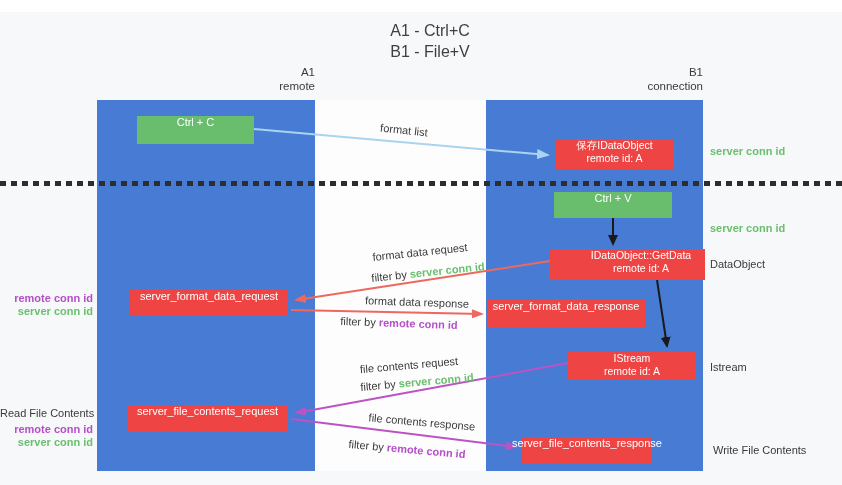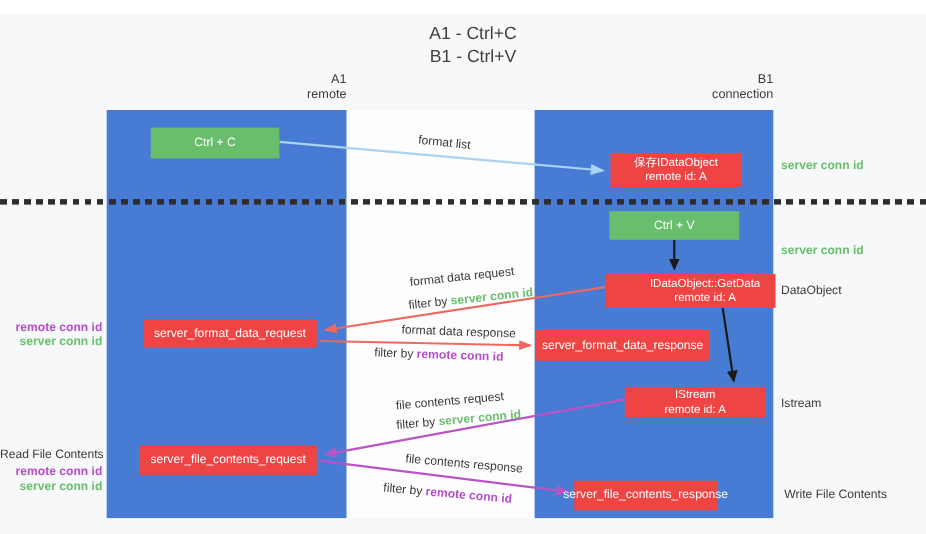--- a/index.html
+++ b/index.html
@@ -10,21 +10,21 @@
   .lifeline{position:absolute;top:88px;height:371px;background:#487cd4;}
   .lifeline.left{left:97px;width:218px;}
   .lifeline.right{left:486px;width:217px;}
   .dashed-line{position:absolute;left:0;top:169px;width:842px;height:5px;
     background:repeating-linear-gradient(90deg,#2d2d2d 0 6px,transparent 6px 11px);}
   .title{position:absolute;left:280px;top:8px;width:300px;text-align:center;
     font-size:16px;line-height:21px;color:#3f3f3f;}
   .col-header{position:absolute;top:53px;text-align:right;font-size:11.5px;line-height:14px;color:#3b3b3b;}
   .col-header.left{left:97px;width:218px;}
   .col-header.right{left:486px;width:217px;}
-  .box{position:absolute;display:flex;flex-direction:column;align-items:center;justify-content:center;
+  .box{position:absolute;display:flex;flex-direction:column;align-items:center;justify-content:flex-start;
     color:#ffffff;font-size:11px;line-height:13px;text-align:center;white-space:nowrap;z-index:4;}
   .box.green{background:#68be6d;}
   .box.orange{background:#ef4444;}
   svg.arrows{position:absolute;left:0;top:0;z-index:3;pointer-events:none;}
   .albl{position:absolute;font-size:11px;color:#3a3a3a;white-space:nowrap;z-index:5;
     transform-origin:center;}
   .green-txt{color:#6abf6e;font-weight:bold;}
   .purple-txt{color:#b44fc8;font-weight:bold;}
   .side{position:absolute;font-size:11px;white-space:nowrap;z-index:5;}
   .side.dark{color:#3a3a3a;text-align:right;}
@@ -34,21 +34,21 @@
 </head>
 <body>
 
 <div id="canvas">
 
   <div class="white-strip"></div>
   <div class="footer-strip"></div>
 
   <div class="title">
     <div>A1 - Ctrl+C</div>
-    <div>B1 - Ctrl+V</div>
+    <div>B1 - File+V</div>
   </div>
 
   <div class="col-header left">
     <div>A1</div>
     <div>remote</div>
   </div>
   <div class="col-header right">
     <div>B1</div>
     <div>connection</div>
   </div>

